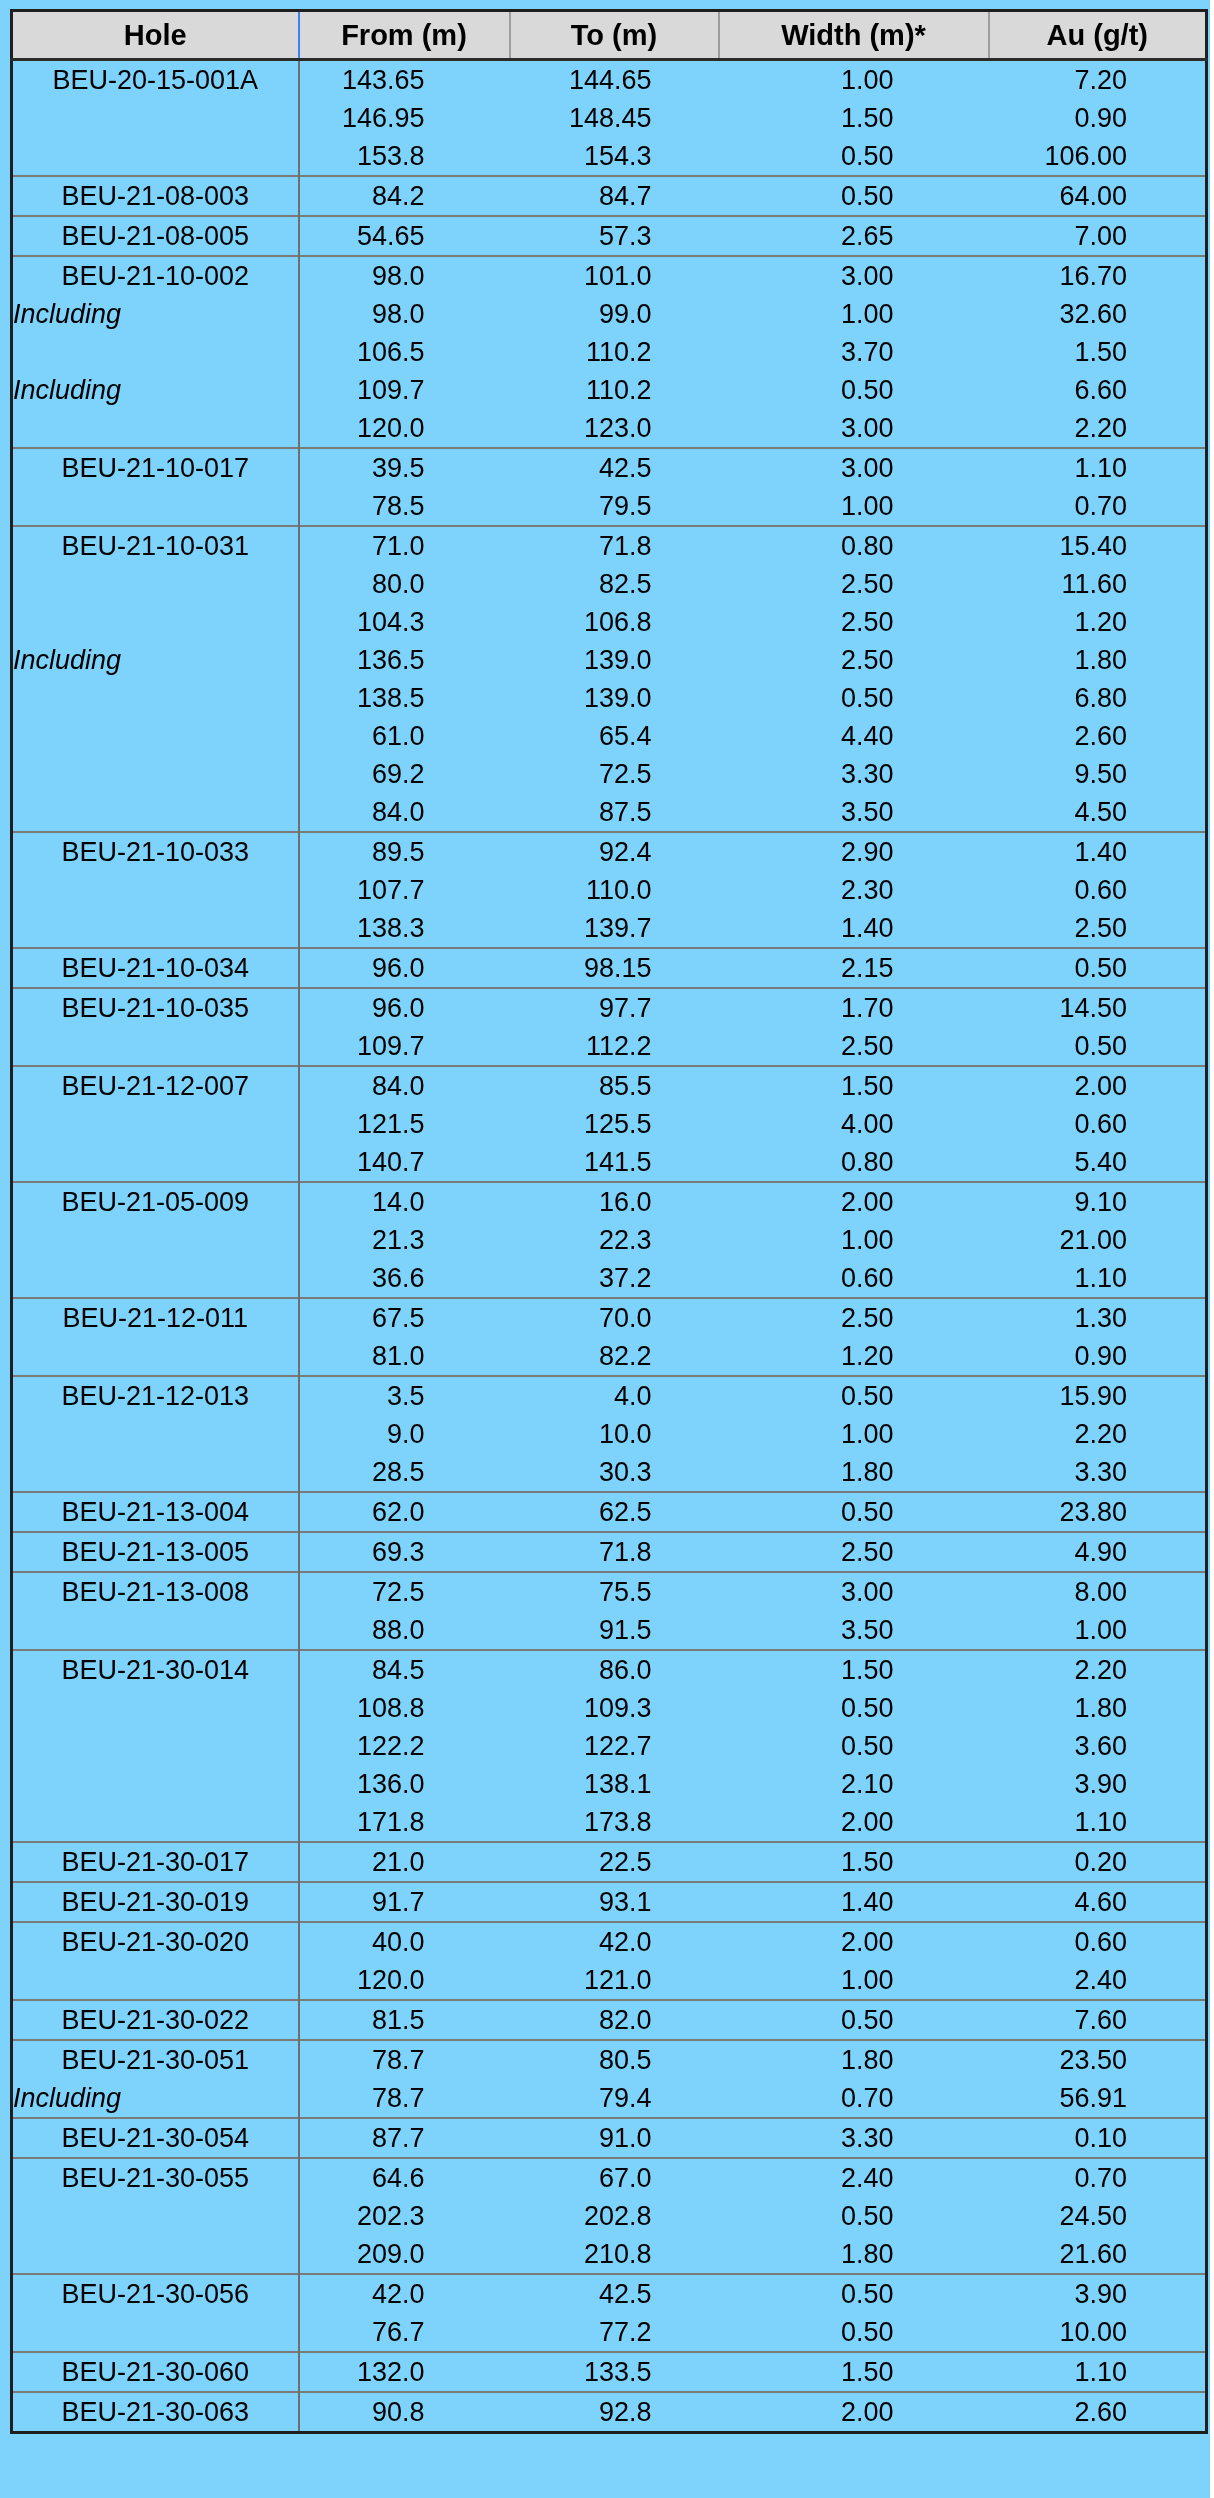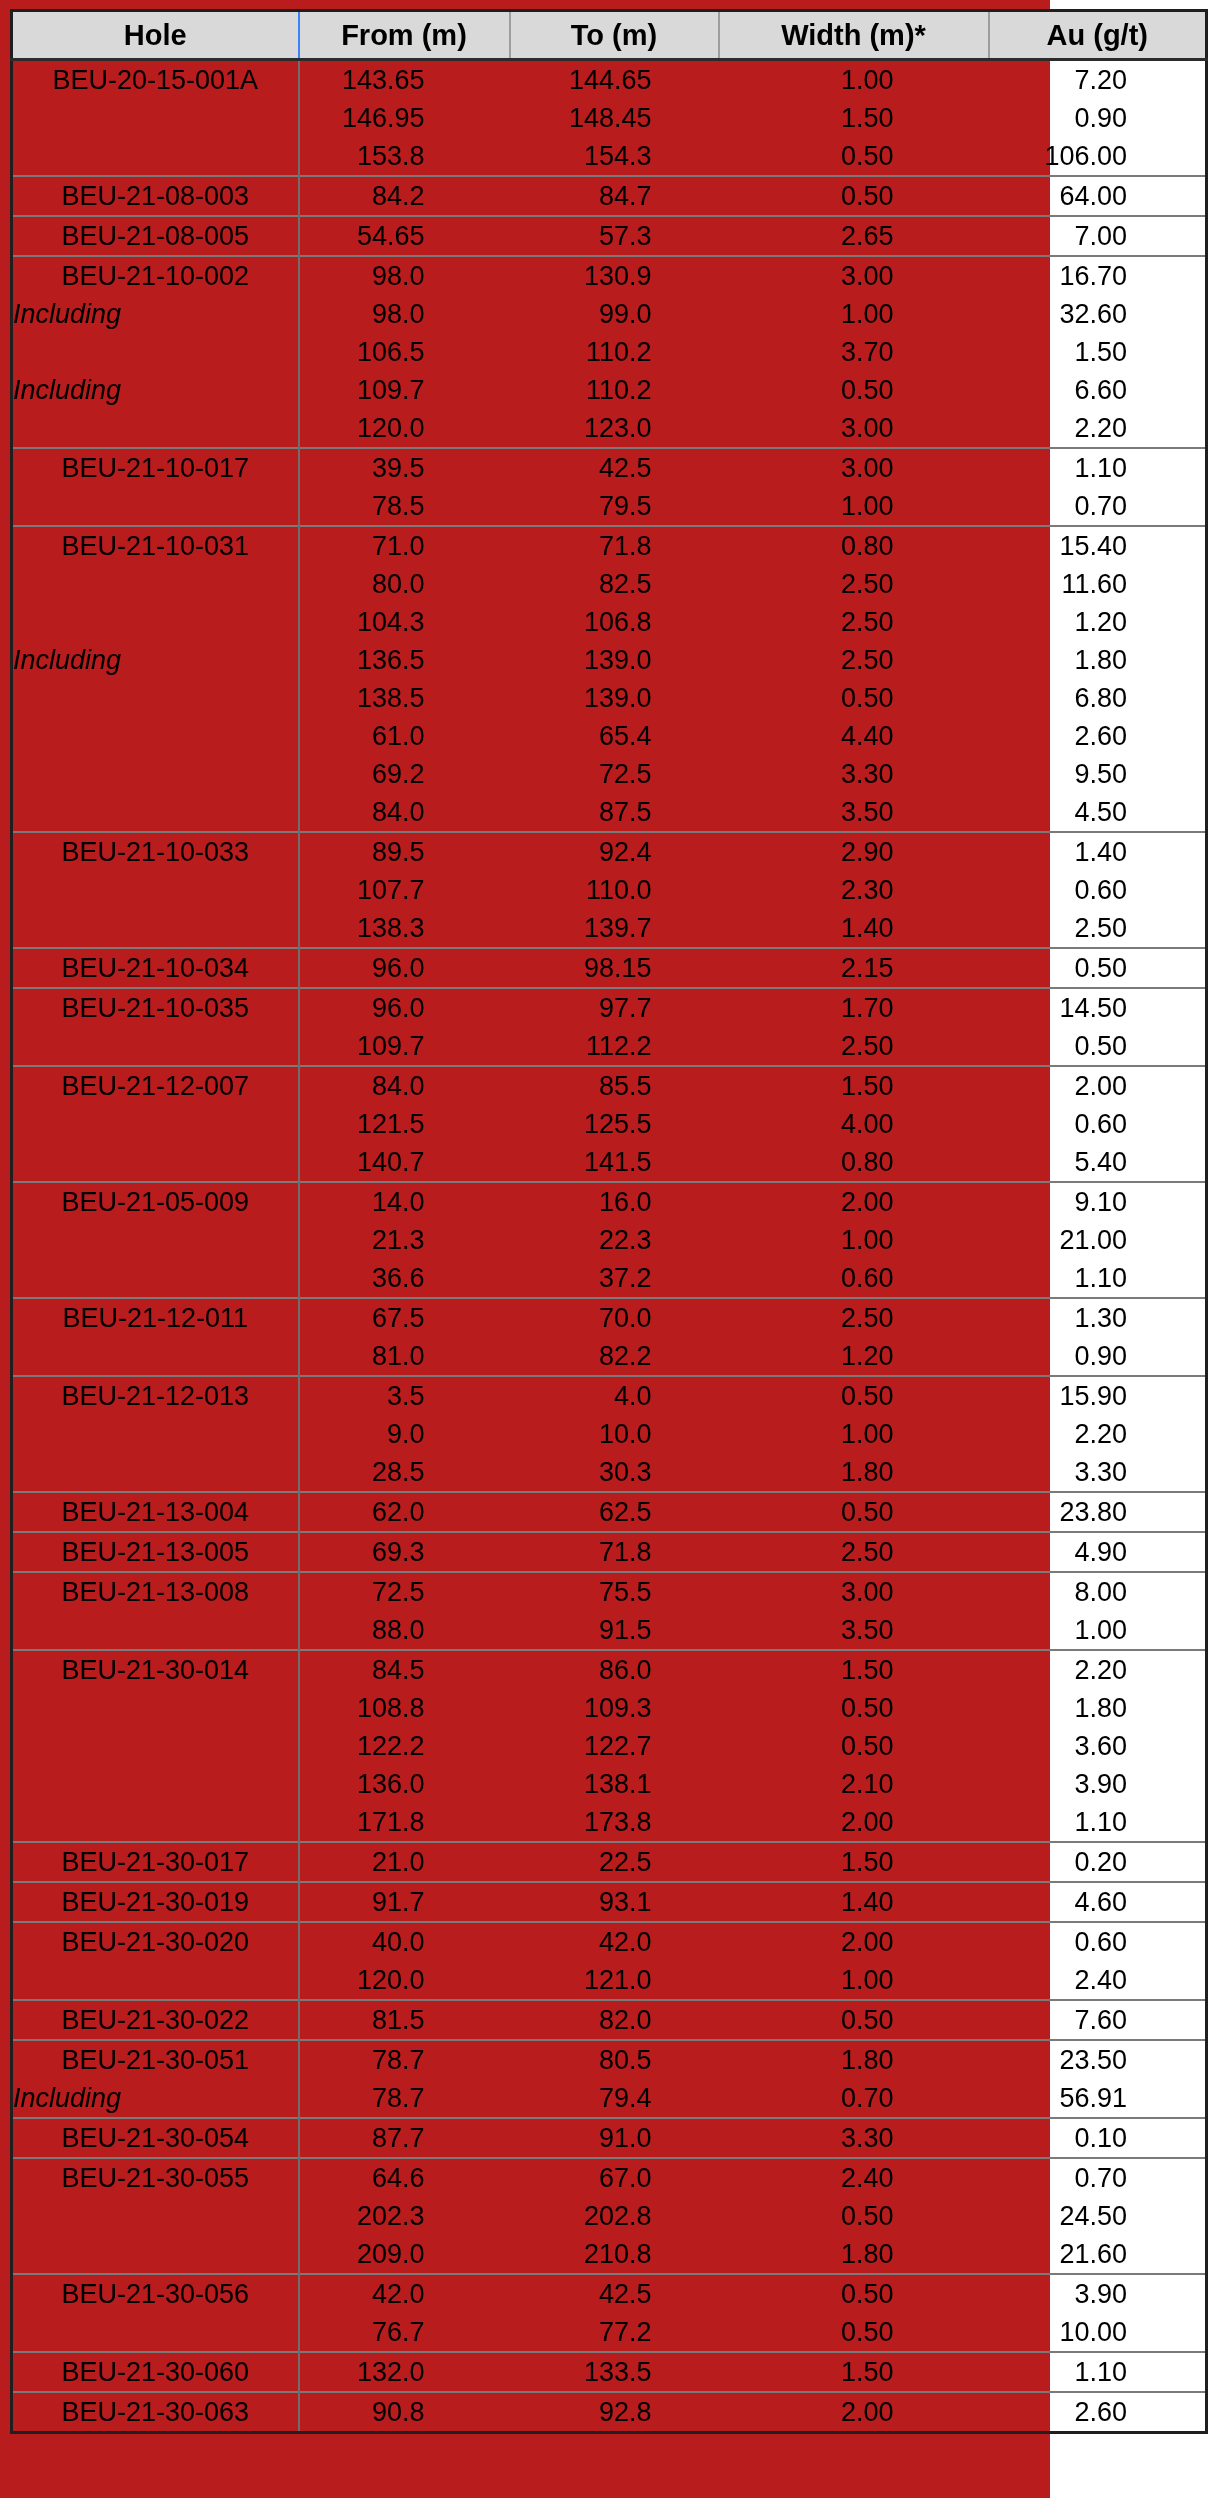--- a/index.html
+++ b/index.html
@@ -2,23 +2,23 @@
 <html><head>
 <meta charset="utf-8">
 <style>
   html, body {
     margin: 0;
     padding: 0;
     background: #ffffff;
     font-family: "Liberation Sans", "DejaVu Sans", sans-serif;
   }
   .page {
-    width: 1050px;
+    width: 1210px;
     height: 2498px;
-    background: #b91c1c;
+    background: #7dd3fc;
     box-sizing: border-box;
     padding: 9px 9px 0 10px;
   }
   table.drill {
     border-collapse: collapse;
     width: 1195px;
     table-layout: fixed;
     border: 3px solid #1f1f1f;
   }
   col.c-hole  { width: 287px; }
@@ -121,21 +121,21 @@
         <tr class="group-start">
           <td class="hole">BEU-21-08-005</td>
           <td class="from">54.65</td>
           <td class="to">57.3</td>
           <td class="width">2.65</td>
           <td class="au">7.00</td>
         </tr>
         <tr class="group-start">
           <td class="hole">BEU-21-10-002</td>
           <td class="from">98.0</td>
-          <td class="to">130.9</td>
+          <td class="to">101.0</td>
           <td class="width">3.00</td>
           <td class="au">16.70</td>
         </tr>
         <tr>
           <td class="hole including">Including</td>
           <td class="from">98.0</td>
           <td class="to">99.0</td>
           <td class="width">1.00</td>
           <td class="au">32.60</td>
         </tr>

